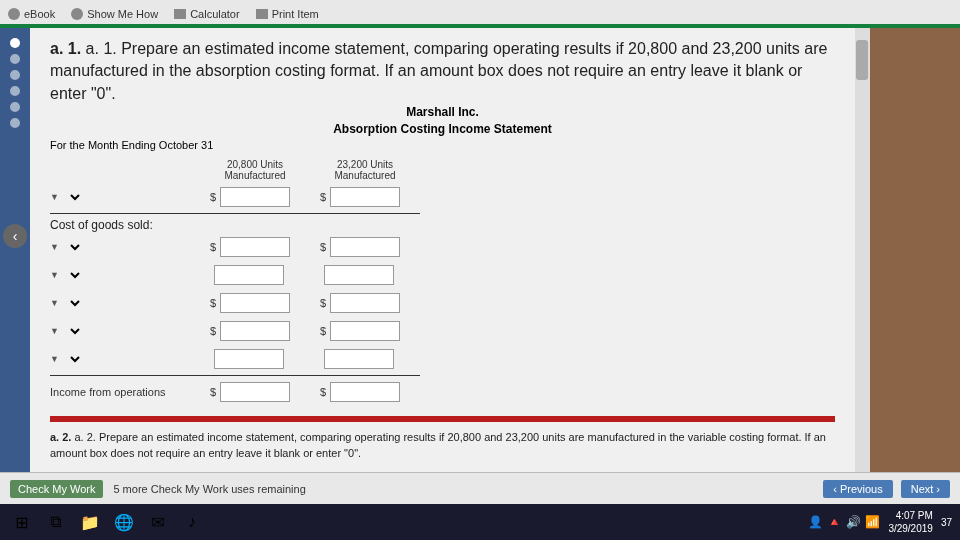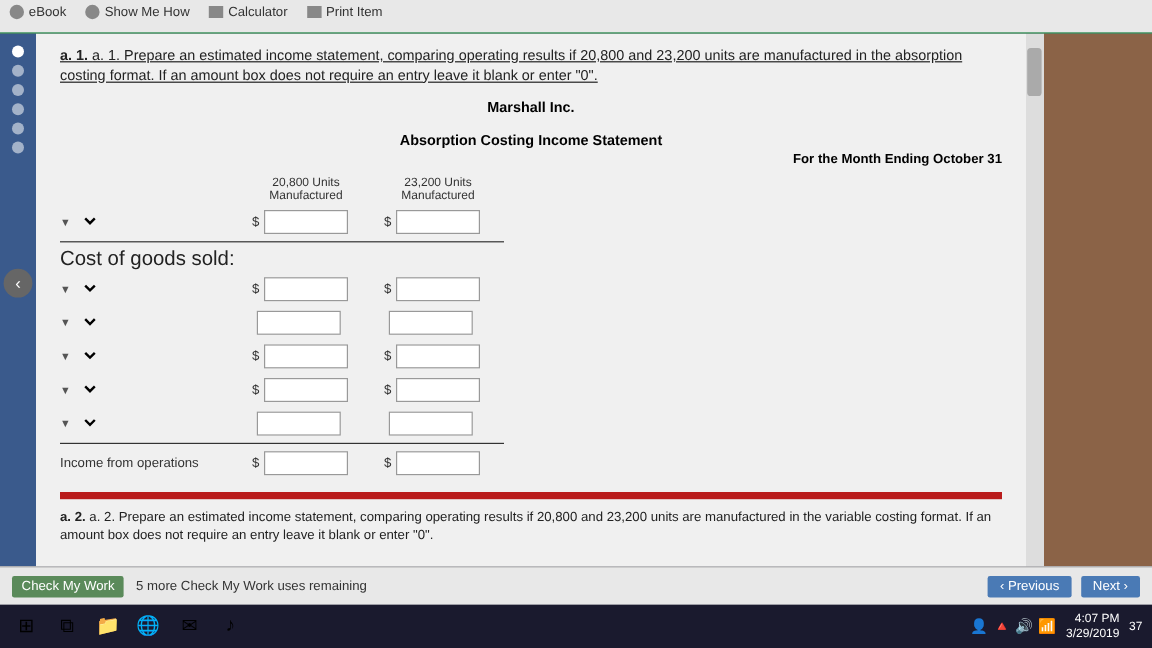--- a/index.html
+++ b/index.html
@@ -10,23 +10,23 @@
       width: 960px;
       height: 540px;
       overflow: hidden;
       display: flex;
       flex-direction: column;
     }
 
     
     .toolbar {
       background: #e8e8e8;
-      border-bottom: 1px solid #15803d;
-      display: flex;
-      align-items: flex-start;
+      border-bottom: 4px solid #15803d;
+      display: flex;
+      align-items: flex-end;
       padding: 4px 8px;
       gap: 16px;
       height: 28px;
       flex-shrink: 0;
     }
     .toolbar-item {
       display: flex;
       align-items: center;
       gap: 4px;
       font-size: 11px;
@@ -117,45 +117,43 @@
 
     
     .right-panel {
       width: 90px;
       background: #8B6347;
       flex-shrink: 0;
     }
 
     
     .instructions {
-      font-size: 12px;
+      font-size: 16px;
       color: #222;
-      margin-bottom: 10px;
       line-height: 1.4;
-      text-decoration: underline;
     }
     .instructions strong {
       font-weight: bold;
     }
 
     .company-name {
       text-align: center;
       font-weight: bold;
       font-size: 12px;
-      margin-bottom: 14px;
+      margin-bottom: 3px;
     }
     .statement-title {
       text-align: center;
       font-weight: bold;
       font-size: 12px;
       margin-bottom: 3px;
     }
     .statement-period {
-      text-align: right;
-      font-weight: bold;
+      text-align: left;
+      font-weight: normal;
       font-size: 11px;
       margin-bottom: 8px;
     }
 
     .col-headers {
       display: flex;
       margin-left: 160px;
       margin-bottom: 4px;
       gap: 20px;
     }
@@ -220,21 +218,21 @@
       margin: 2px 0 4px 0;
       width: 370px;
     }
 
     .dropdown-arrow {
       font-size: 9px;
       color: #555;
     }
 
     .section-header {
-      font-size: 17px;
+      font-size: 12px;
       color: #222;
       margin: 4px 0 3px 0;
     }
 
     
     .bottom-bar {
       background: #e8e8e8;
       border-top: 1px solid #bbb;
       display: flex;
       align-items: center;

